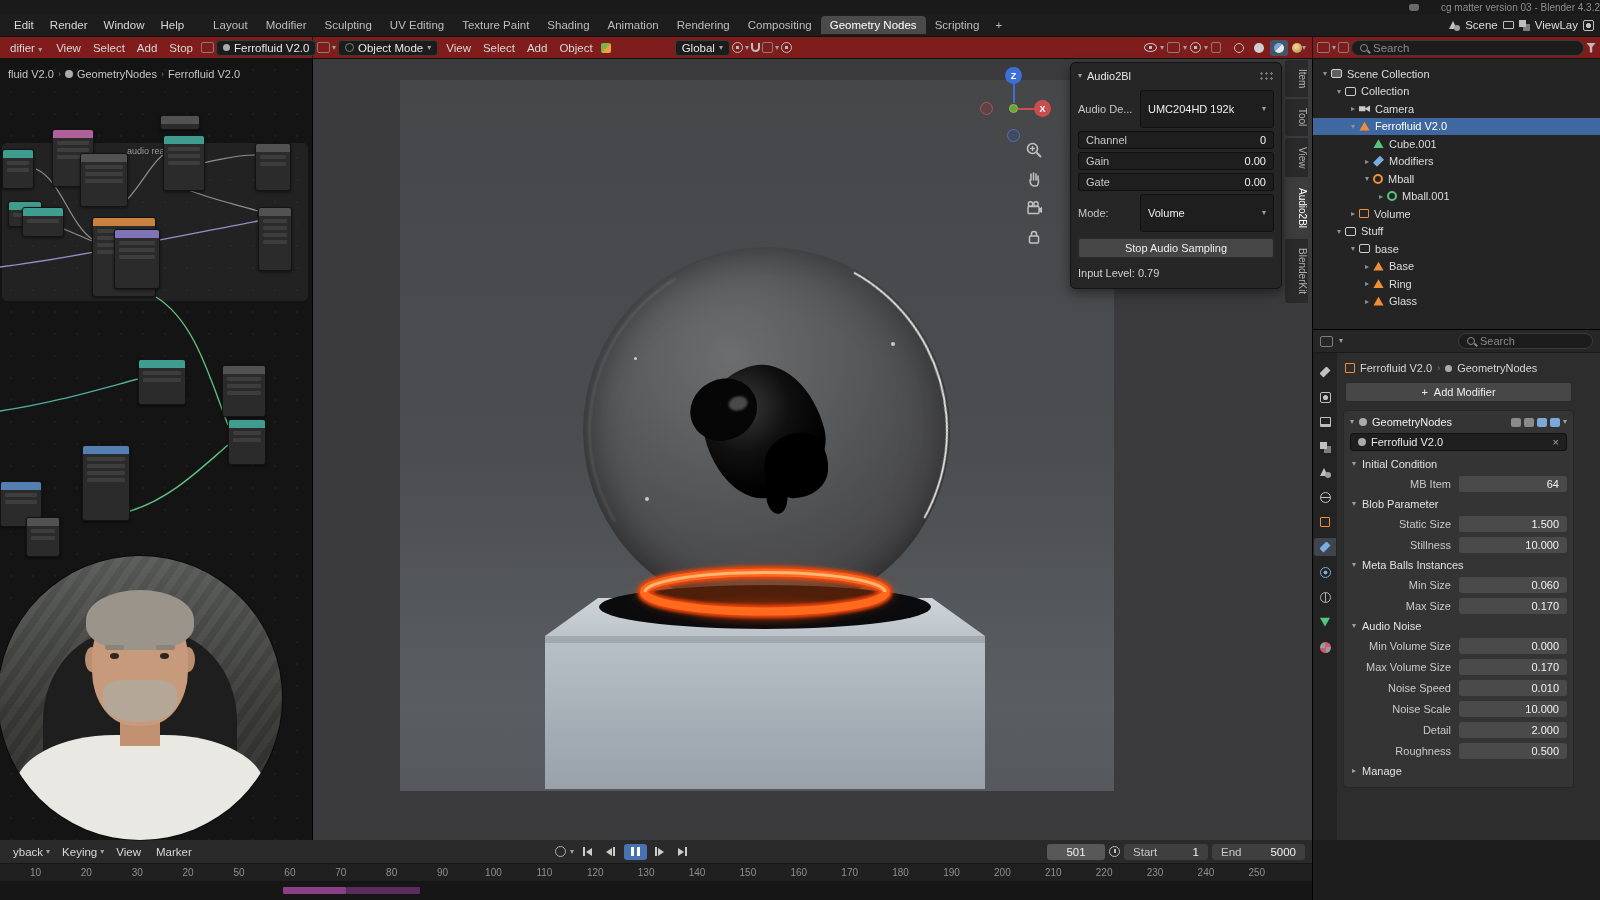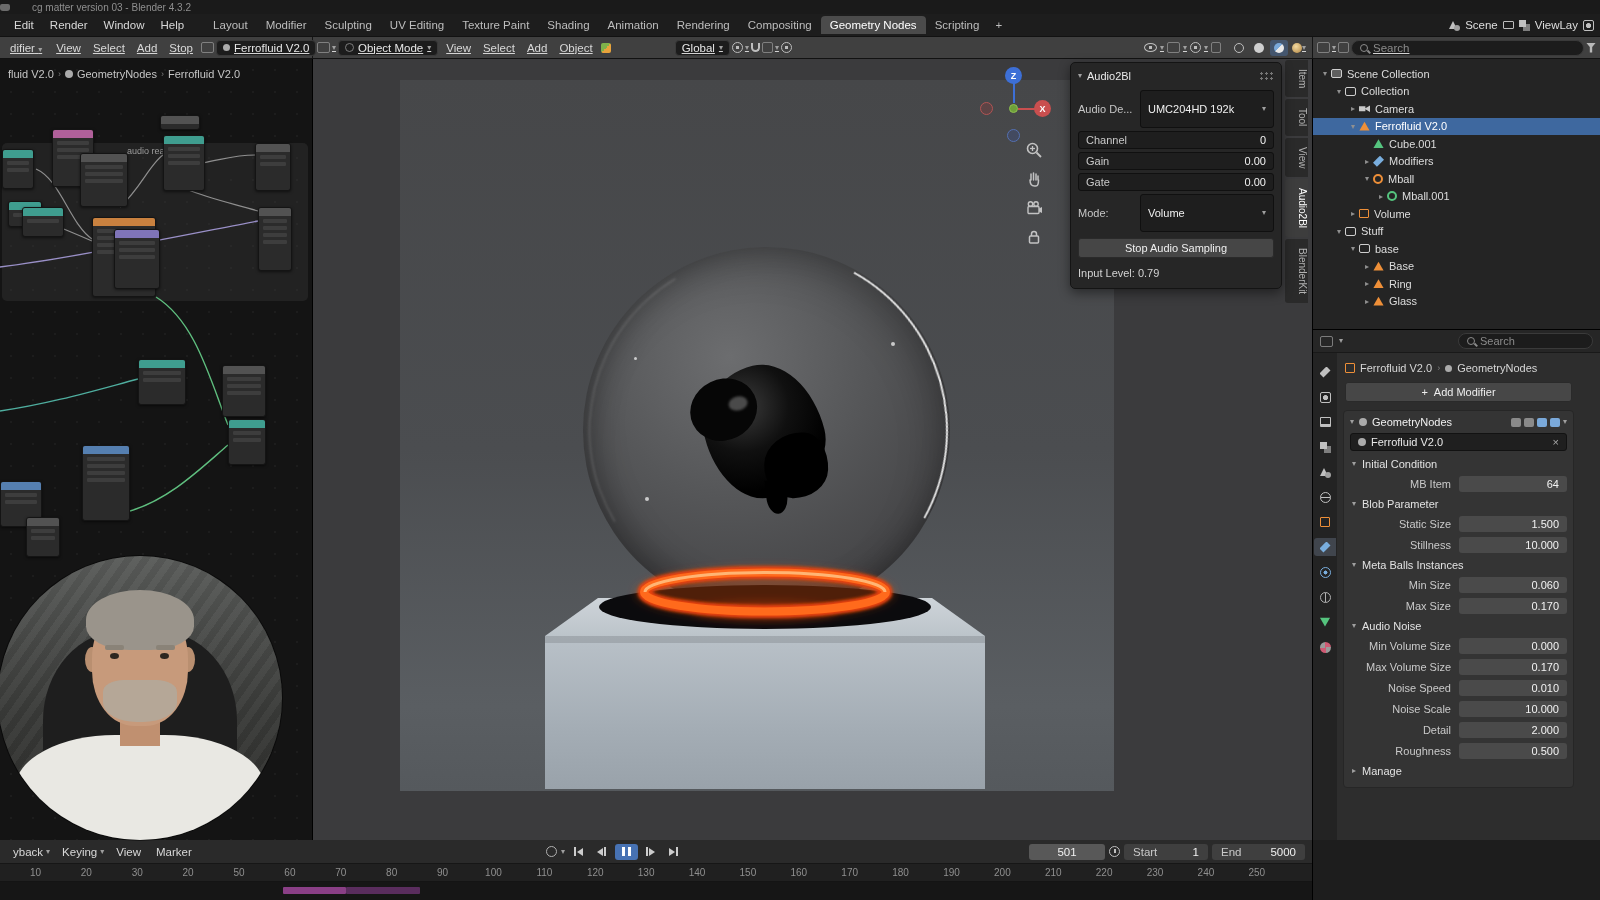--- a/index.html
+++ b/index.html
@@ -1,38 +1,38 @@
 <!DOCTYPE html>
 <html><head>
 <meta charset="utf-8">
 <style>
 *{box-sizing:border-box;margin:0;padding:0}
 html,body{background:#000}
 body{font-family:"Liberation Sans","DejaVu Sans",sans-serif;}
 .app{position:relative;width:1600px;height:900px;overflow:hidden;background:#1d1d1d;font-size:11.5px;color:#d4d4d4;}
 
 
-.titlebar{height:14px;background:#1a1a1a;display:flex;align-items:center;justify-content:flex-start;gap:22px;font-size:10px;color:#8f8f8f;}
+.titlebar{height:14px;background:#1a1a1a;display:flex;align-items:center;justify-content:flex-end;gap:22px;font-size:10px;color:#8f8f8f;}
 .blender-logo{width:10px;height:7px;background:#8f8f8f;border-radius:2px 2px 3px 3px;opacity:.7;flex:none}
 
 
 .menubar{height:23px;background:#1d1d1d;display:flex;align-items:center;padding:0 6px;border-bottom:1px solid #121212;}
 .mb-menus{display:flex;align-items:center}
 .menu-item{padding:2px 8px;border-radius:3px;color:#d8d8d8;white-space:nowrap}
 .ws-tabs{display:flex;align-items:center;margin-left:12px;}
 .ws{padding:3px 9px;border-radius:4px 4px 0 0;color:#bdbdbd;white-space:nowrap}
 .ws.active{background:#4b4b4b;color:#fff;}
 .ws-add{padding:3px 7px;color:#bdbdbd}
 .mb-right{margin-left:auto;display:flex;align-items:center;gap:5px;}
 .mb-chip{display:flex;align-items:center;gap:4px;color:#dedede;white-space:nowrap}
 .mini{width:11px;height:11px;flex:none;display:inline-block}
 .caret{font-size:8px;color:#9f9f9f;line-height:1}
 
 
-.toolbar{height:22px;display:flex;background:#404040;border-bottom:1px solid #121212;text-decoration:underline;}
+.toolbar{height:22px;display:flex;background:#7f1d1d;border-bottom:1px solid #121212;}
 .tb-sec{display:flex;align-items:center;gap:2px;padding:0 4px;height:100%;}
 .tb-sec1{width:313px;border-right:1px solid #151515;}
 .tb-sec2{width:1000px;border-right:1px solid #151515;}
 .tb-sec3{flex:1;}
 .tb-menu{padding:2px 6px;color:#d8d8d8;white-space:nowrap}
 .dd-field{display:flex;align-items:center;gap:4px;background:#1c1c1c;border:1px solid #3a3a3a;border-radius:4px;padding:1px 6px;color:#e6e6e6;white-space:nowrap}
 .gicon{width:13px;height:11px;border:1.3px solid #8c8c8c;border-radius:2px;opacity:.85;flex:none}
 .gicon.rnd{border-radius:50%}
 .eye-ic{width:13px;height:9px;border:1.3px solid #bdbdbd;border-radius:50%;background:radial-gradient(circle,#bdbdbd 0 1.6px,transparent 2px);flex:none}
 .magnet-ic{width:9px;height:9px;border:2px solid #bdbdbd;border-top:0;border-radius:0 0 6px 6px;flex:none}
@@ -189,21 +189,21 @@
 .tp{display:flex;align-items:center;justify-content:center;width:20px;height:16px;border-radius:3px;gap:1px}
 .tp.pause{background:#4772b3;width:23px}
 .tri-l{width:0;height:0;border:4.5px solid transparent;border-right:6.5px solid #ccc;border-left-width:0}
 .tri-r{width:0;height:0;border:4.5px solid transparent;border-left:6.5px solid #ccc;border-right-width:0}
 .tbar{width:2px;height:9px;background:#ccc}
 .pbar{width:2.5px;height:9px;background:#fff;margin:0 1.2px}
 .autokey{width:11px;height:11px;border:1.5px solid #b0b0b0;border-radius:50%;flex:none}
 .clock{width:11px;height:11px;border:1.4px solid #c0c0c0;border-radius:50%;position:relative;flex:none}
 .clock::after{content:'';position:absolute;left:4px;top:1.5px;width:1.5px;height:4px;background:#c0c0c0}
 .tl-field{display:flex;align-items:center;gap:6px;border-radius:3px;padding:2px 9px;color:#f0f0f0;white-space:nowrap}
-.tl-frame{background:#585858;width:76px;justify-content:center}
+.tl-frame{background:#585858;width:58px;justify-content:center}
 .tl-se{background:#3f3f3f;justify-content:space-between}
 .tl-se .lab{color:#c9c9c9}
 .tl-ruler{height:18px;background:#202020;display:flex;align-items:flex-start;padding-left:10px;color:#8f8f8f;font-size:10px;border-bottom:1px solid #141414;}
 .tick{width:50.9px;text-align:center;flex:none;padding-top:3px}
 .status{height:18px;background:#161616;position:relative;flex:1}
 .seg{position:absolute;top:5px;height:7px;border-radius:1px}
 .bottom-right{flex:1;background:#1d1d1d}
 svg{display:block}
 </style>
 </head>

